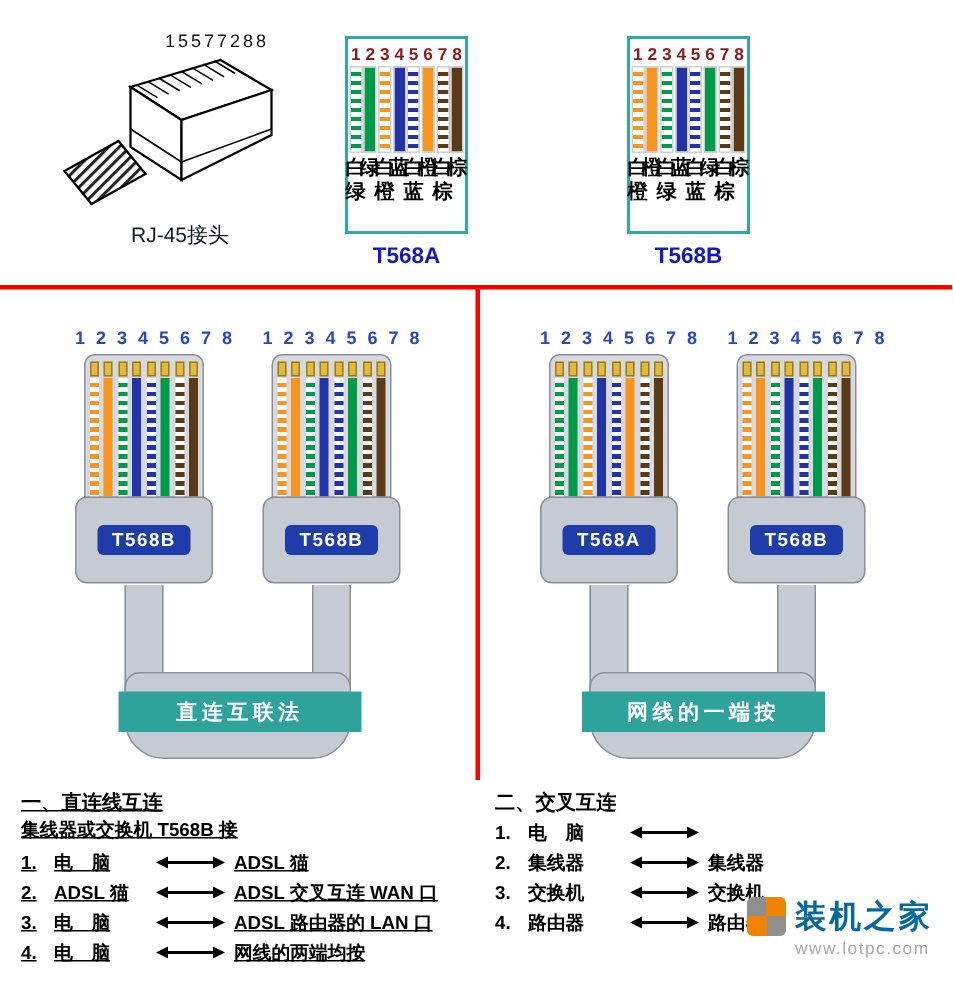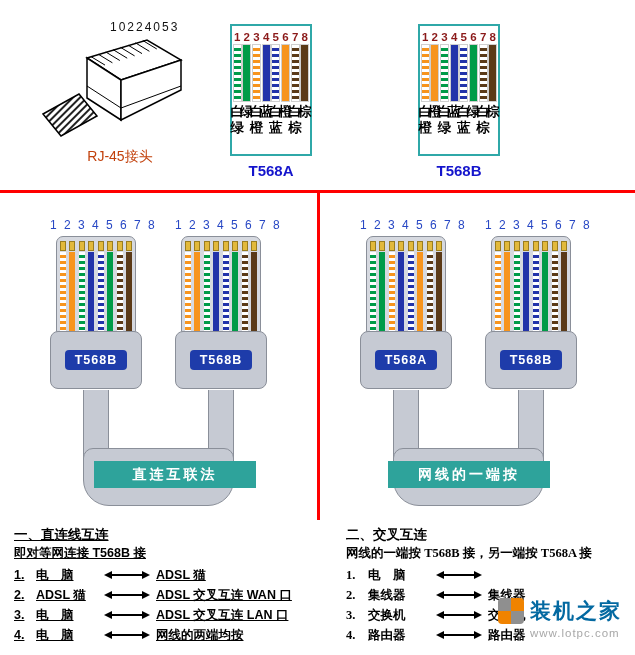--- a/index.html
+++ b/index.html
@@ -3,57 +3,57 @@
 <meta charset="utf-8">
 <style>
   * { margin:0; padding:0; box-sizing:border-box; }
   html,body { background:#ffffff; }
   body { font-family:"Liberation Sans","DejaVu Sans",sans-serif; }
   .canvas { position:relative; width:635px; height:655px; background:#fff; overflow:hidden; }
 
   
   .rj45-pins-label { position:absolute; left:110px; top:20px; font-size:12px; letter-spacing:2px; color:#111; }
   .rj45-svg { position:absolute; left:35px; top:28px; }
-  .rj45-caption { position:absolute; left:40px; top:148px; width:160px; text-align:center; font-size:14px; color:#c2410c; }
+  .rj45-caption { position:absolute; left:40px; top:148px; width:160px; text-align:center; font-size:14px; color:#0f172a; }
 
   .chart { position:absolute; top:24px; width:82px; height:132px; border:2px solid #2FA8A8; background:#fff;
            display:flex; justify-content:space-evenly; padding-top:4px; }
   .chart-col { display:flex; flex-direction:column; align-items:center; width:9px; }
   .chart-num { height:15px; line-height:15px; font-size:11.5px; font-weight:bold; color:#8B1A1A; }
   .chart-stripe { width:7px; height:56px; outline:1px solid #cfcfcf; }
   .chart-label { margin-top:3px; font-size:13.5px; font-weight:bold; line-height:16px; color:#000; text-align:center; }
   .chart-title { position:absolute; top:162px; width:82px; text-align:center; font-size:15px; font-weight:bold; color:#1414CC; }
 
   
   .hr-red { position:absolute; left:0; top:190px; width:635px; height:3px; background:#FF0000; }
   .vr-red { position:absolute; left:317px; top:190px; width:3px; height:330px; background:#FF0000; }
 
   
   .connector { position:absolute; top:218px; width:92px; }
-  .conn-nums { height:18px; text-align:center; font-size:12px; font-weight:normal; color:#2747C4; letter-spacing:2px; white-space:nowrap; }
+  .conn-nums { height:18px; text-align:center; font-size:12px; font-weight:bold; color:#2747C4; letter-spacing:2px; white-space:nowrap; }
   .conn-housing { width:80px; height:96px; margin:0 auto; background:#D6D9E0; border:1px solid #8A8F99;
                   border-radius:7px 7px 0 0; display:flex; justify-content:space-evenly; padding-top:4px; overflow:hidden; }
   .wire-col { display:flex; flex-direction:column; align-items:center; width:8px; }
   .contact { width:6px; height:10px; background:#E2B93B; border:1px solid #9A7D1E; }
   .wire { width:6px; flex:1; margin-top:1px; }
   .conn-boot { width:92px; height:58px; margin-top:-1px; background:#C6CAD3; border:1px solid #8A8F99; border-radius:8px;
                display:flex; align-items:center; justify-content:center; }
   .conn-label { background:#1E3CAA; color:#fff; font-size:12.5px; font-weight:bold; padding:3px 10px; border-radius:4px; letter-spacing:1px; }
 
   .cable-stub { position:absolute; top:390px; width:26px; height:72px; background:#C6CAD3;
                 border-left:1px solid #8A8F99; border-right:1px solid #8A8F99; }
   .cable-bar { position:absolute; top:448px; width:151px; height:58px; background:#C6CAD3; border:1px solid #8A8F99;
                border-radius:10px 10px 26px 26px; }
   .band { position:absolute; top:461px; width:162px; height:27px; background:#2EA39B; color:#fff; font-size:14px; font-weight:bold;
           letter-spacing:3px; display:flex; align-items:center; justify-content:center; }
 
   
   .bottom-col { position:absolute; top:526px; color:#000; font-weight:bold; font-size:12.5px; }
   .col-left { left:14px; width:300px;text-decoration:underline; }
-  .col-right { left:346px; width:290px;font-family:Liberation Serif, serif; }
+  .col-right { left:330px; width:290px; }
   .bt-heading { font-size:13.5px; height:19px; }
   .bt-sub { height:20px; font-size:12.5px; white-space:nowrap; }
   .bt-row { display:flex; align-items:center; height:20px; }
   .bt-num { width:22px; }
   .bt-a { width:68px; white-space:nowrap; }
   .bt-b { white-space:nowrap; }
   .arrow { width:46px; height:10px; margin-right:6px; position:relative; flex:0 0 auto;
            background:linear-gradient(#000,#000) center/30px 2px no-repeat; }
   .arrow::before { content:""; position:absolute; left:0; top:1px;
                    border-top:4px solid transparent; border-bottom:4px solid transparent; border-right:8px solid #000; }
@@ -66,21 +66,21 @@
   .wm-logo { width:26px; height:26px; border-radius:4px; flex:0 0 auto;
              background:conic-gradient(#F08300 0 90deg, #8F8F8F 90deg 180deg, #F08300 180deg 270deg, #8F8F8F 270deg 360deg); }
   .wm-name { font-size:21px; font-weight:bold; color:#0369a1; letter-spacing:2px; white-space:nowrap; }
   .wm-url { margin:2px 0 0 32px; font-size:11.5px; color:#A8A8A8; letter-spacing:1px; }
 </style>
 </head>
 <body>
 
 <div class="canvas">
 
-  <div class="rj45-pins-label">10224053</div>
+  <div class="rj45-pins-label">15577288</div>
 
   <svg class="rj45-svg" width="175" height="118" viewBox="0 0 175 118">
     <defs>
       <pattern id="hatch" width="5" height="5" patternUnits="userSpaceOnUse" patternTransform="rotate(45)">
         <rect width="5" height="5" fill="#ffffff"></rect>
         <line x1="1" y1="0" x2="1" y2="5" stroke="#222" stroke-width="2"></line>
       </pattern>
     </defs>
 
     <polygon points="8,86 44,66 62,88 26,108" fill="url(#hatch)" stroke="#000" stroke-width="1.5"></polygon>
@@ -312,21 +312,21 @@
         </div>
       </div>
     <div class="conn-boot">
       <span class="conn-label">T568B</span>
     </div>
   </div>
 
   <div class="cable-stub" style="left:83px"></div>
   <div class="cable-stub" style="left:208px"></div>
   <div class="cable-bar" style="left:83px"></div>
-  <div class="band" style="left:94px">直连互联法</div>
+  <div class="band" style="left:79px">直连互联法</div>
 
   <div class="connector" style="left:360px">
     <div class="conn-nums">1 2 3 4 5 6 7 8</div>
     <div class="conn-housing">
         <div class="wire-col">
           <div class="contact"></div>
           <div class="wire" style="background: repeating-linear-gradient(rgb(255, 255, 255) 0px, rgb(255, 255, 255) 3px, rgb(0, 155, 72) 3px, rgb(0, 155, 72) 6px);"></div>
         </div>
         <div class="wire-col">
           <div class="contact"></div>
@@ -403,50 +403,49 @@
     </div>
   </div>
 
   <div class="cable-stub" style="left:393px"></div>
   <div class="cable-stub" style="left:518px"></div>
   <div class="cable-bar" style="left:393px"></div>
   <div class="band" style="left:388px">网线的一端按</div>
 
   <div class="bottom-col col-left">
     <div class="bt-heading">一、直连线互连</div>
-    <div class="bt-sub">即对等网连接 T568B 接</div>
+    <div class="bt-sub">集线器或交换机 T568B 接</div>
     <div class="bt-row">
       <span class="bt-num">1.</span>
       <span class="bt-a">电　脑</span>
       <span class="arrow"></span>
       <span class="bt-b">ADSL 猫</span>
     </div>
     <div class="bt-row">
       <span class="bt-num">2.</span>
       <span class="bt-a">ADSL 猫</span>
       <span class="arrow"></span>
       <span class="bt-b">ADSL 交叉互连 WAN 口</span>
     </div>
     <div class="bt-row">
       <span class="bt-num">3.</span>
       <span class="bt-a">电　脑</span>
       <span class="arrow"></span>
-      <span class="bt-b">ADSL 交叉互连 LAN 口</span>
+      <span class="bt-b">ADSL 路由器的 LAN 口</span>
     </div>
     <div class="bt-row">
       <span class="bt-num">4.</span>
       <span class="bt-a">电　脑</span>
       <span class="arrow"></span>
       <span class="bt-b">网线的两端均按</span>
     </div>
   </div>
 
   <div class="bottom-col col-right">
     <div class="bt-heading">二、交叉互连</div>
-    <div class="bt-sub">网线的一端按 T568B 接，另一端按 T568A 接</div>
     <div class="bt-row">
       <span class="bt-num">1.</span>
       <span class="bt-a">电　脑</span>
       <span class="arrow"></span>
     </div>
     <div class="bt-row">
       <span class="bt-num">2.</span>
       <span class="bt-a">集线器</span>
       <span class="arrow"></span>
       <span class="bt-b">集线器</span>

